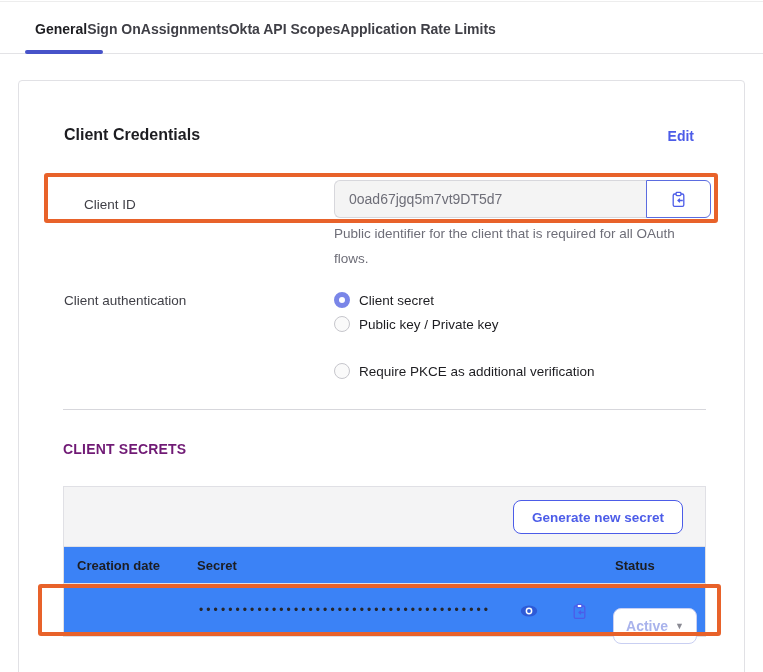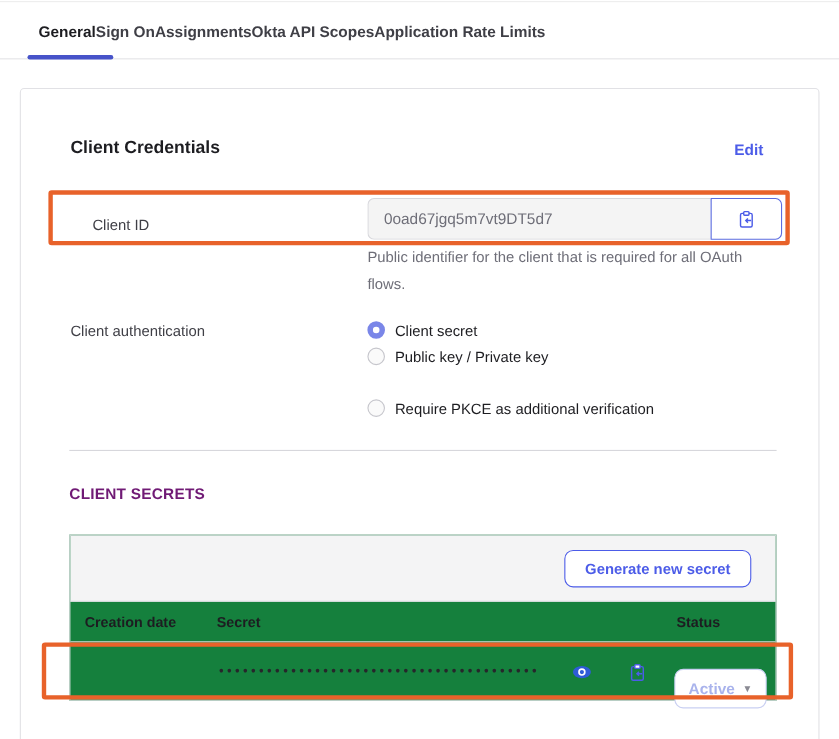--- a/index.html
+++ b/index.html
@@ -43,21 +43,21 @@
   .radio { width:16px; height:16px; border-radius:50%; background:#fff; flex:0 0 16px; }
   .radio.sel { border:5px solid #7a86e8; }
   .radio.unsel { border:1.5px solid #c6c6cc; background:#fafafa; }
   .radio-label { font-size:13.5px; color:#1d1d21; }
 
   .divider { position:absolute; left:44px; top:328px; width:643px; height:1px; background:#d7d7dc; }
 
   .section-title { position:absolute; left:44px; top:360px; font-size:14px; font-weight:bold; color:#701a75; letter-spacing:.2px; }
 
   
-  .secrets-table { position:absolute; left:44px; top:405px; width:643px; border:1px solid #e0e0e5; background:#15803d; }
+  .secrets-table { position:absolute; left:44px; top:405px; width:643px; border:1px solid #e0e0e5; background:#3b82f6; }
   .table-toolbar { position:relative; height:60px; background:#f4f4f5; border-bottom:1px solid #e0e0e5; }
   .gen-btn { position:absolute; right:22px; top:13px; height:34px; padding:0 18px; background:#fff;
              border:1px solid #4c5ce8; border-radius:8px; color:#4c5ce8; font-size:13.5px; font-weight:bold;
              font-family:"Liberation Sans", sans-serif; cursor:pointer; }
   .thead { position:relative; height:37px; border-bottom:1px solid #e0e0e5; }
   .th { position:absolute; top:0; line-height:37px; font-size:13px; font-weight:bold; color:#1d1d21; }
   .th1 { left:13px; } .th2 { left:133px; } .th3 { left:551px; }
   .trow { position:relative; height:52px; }
   .td-date { position:absolute; left:13px; top:0; line-height:52px; font-size:14px; color:#1d1d21; }
   .td-secret { position:absolute; left:135px; top:0; line-height:52px; font-size:12px; letter-spacing:3.1px; color:#26262b; white-space:nowrap; }

